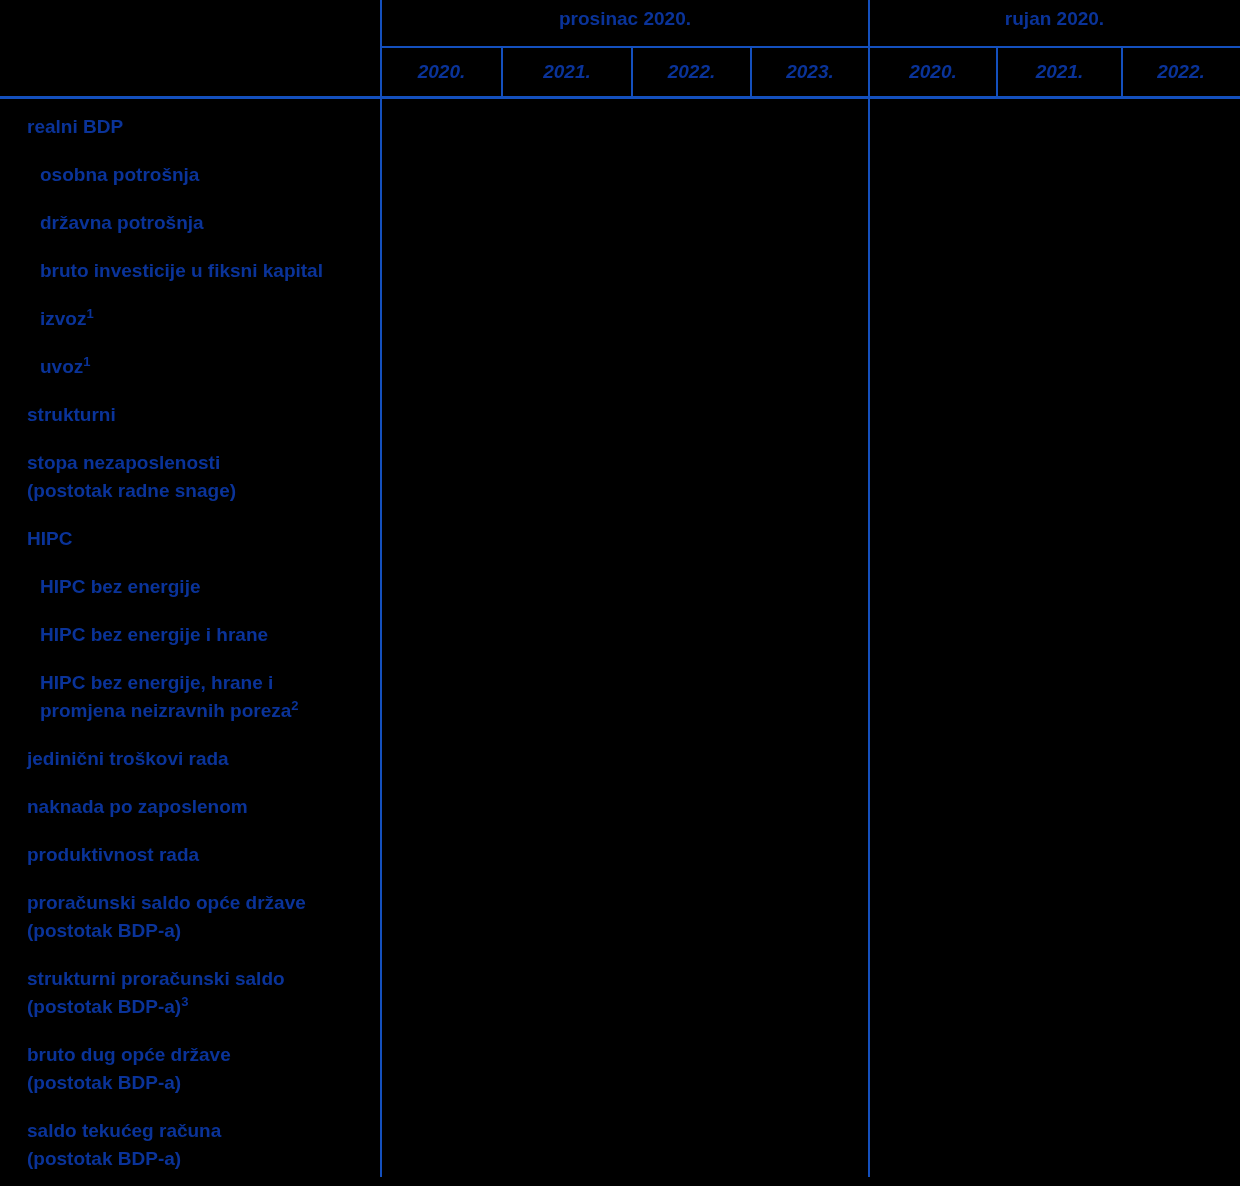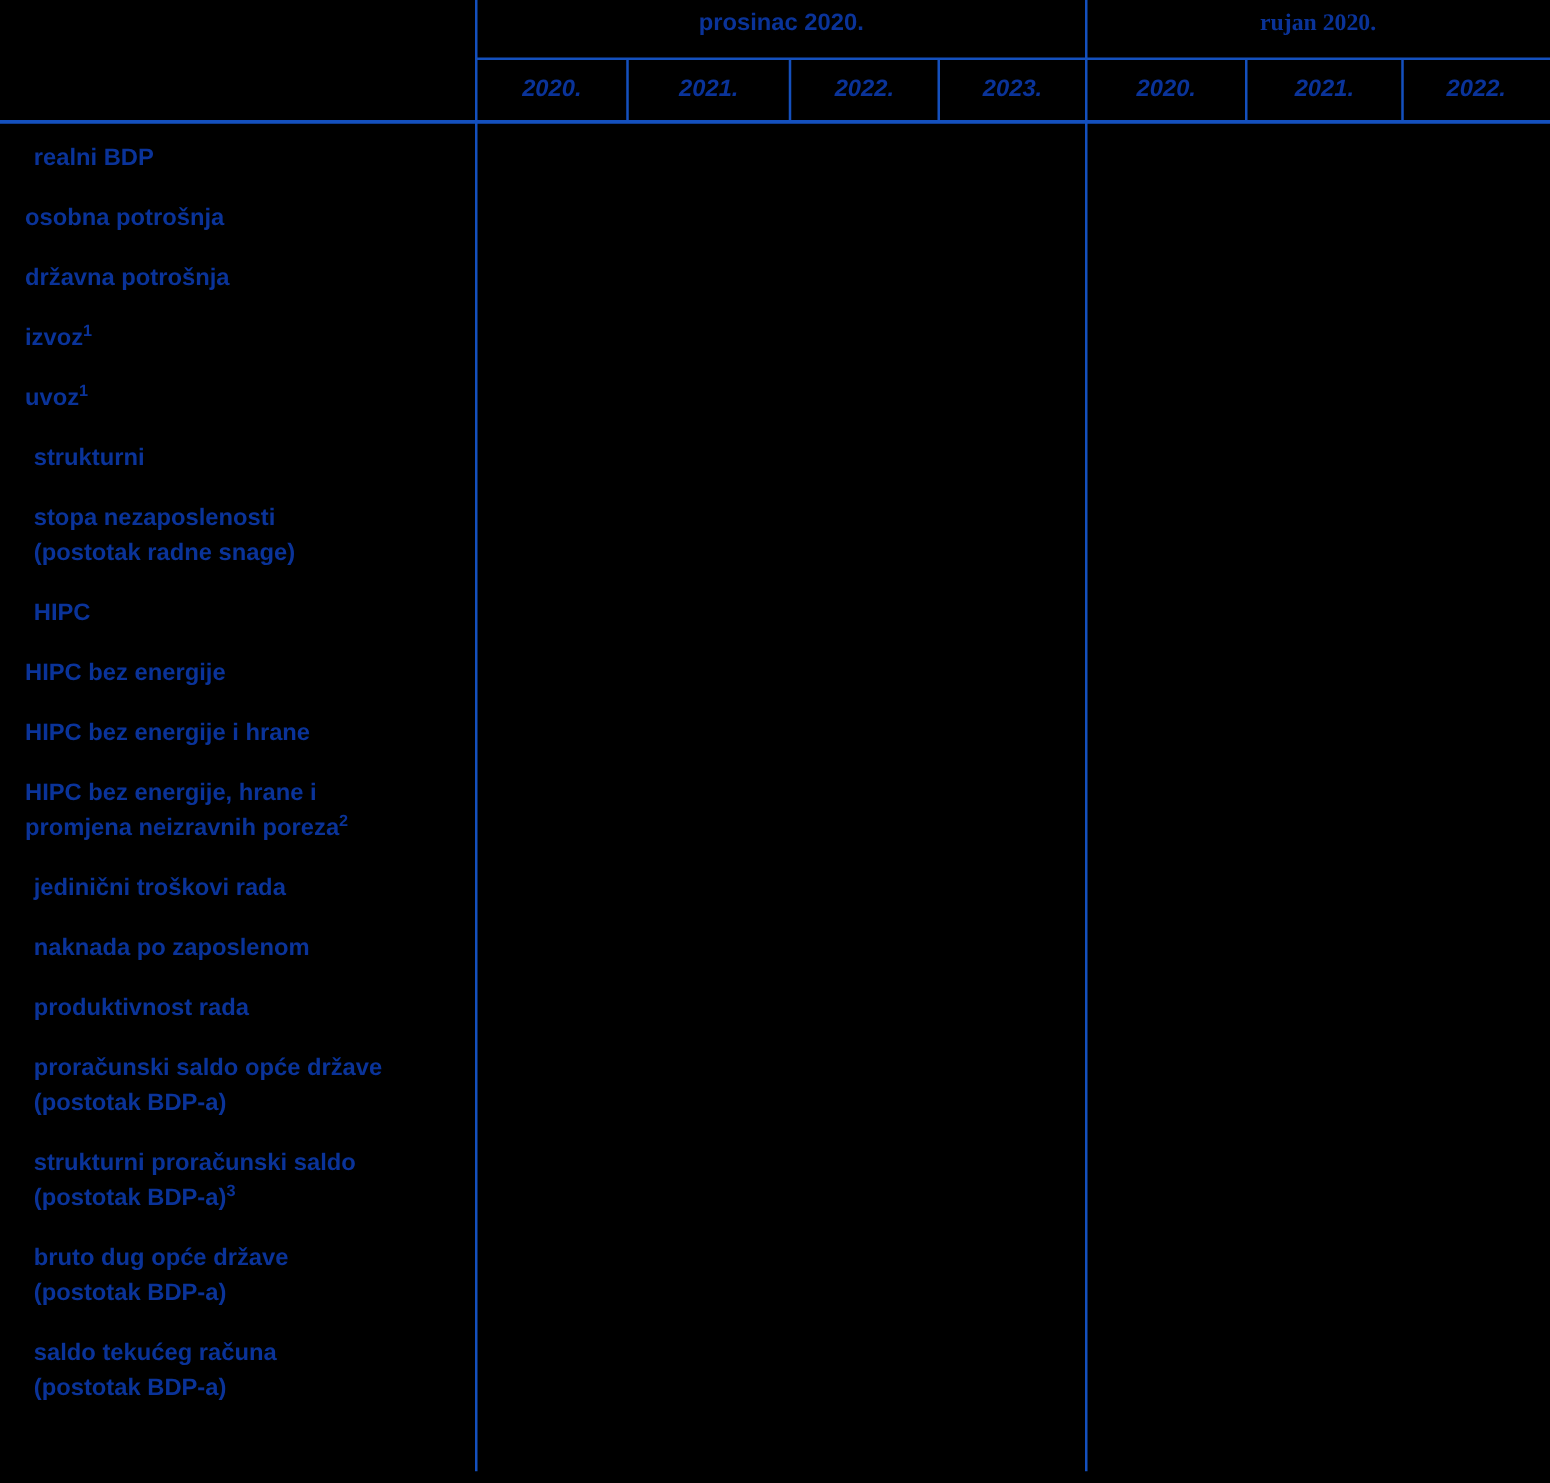--- a/index.html
+++ b/index.html
@@ -26,21 +26,21 @@
   .v-sub    {top:48px;width:2px;height:48px;}
   .v-sub.s1{left:501px;} .v-sub.s2{left:631px;} .v-sub.s3{left:750px;}
   .v-sub.s4{left:996px;} .v-sub.s5{left:1121px;}
   
   .hcell{
     position:absolute;top:0;height:30px;
     display:flex;align-items:center;justify-content:center;
     font-size:19px;padding-top:8px;
   }
   .g1{left:381px;width:488px;}
-  .g2{left:869px;width:371px;font-family:Liberation Serif, serif;}
+  .g2{left:869px;width:371px;}
   .ycell{
     position:absolute;top:48px;height:48px;
     display:flex;align-items:center;justify-content:center;
     font-size:19px;
     font-style:italic;
   }
   .y0{left:381px;width:121px;}
   .y1{left:502px;width:130px;}
   .y2{left:632px;width:119px;}
   .y3{left:751px;width:118px;}
@@ -50,21 +50,21 @@
   
   .rows{
     position:absolute;left:0;top:99px;width:381px;
     padding-top:14px;
   }
   .row{
     font-size:19px;line-height:28px;
     padding-left:27px;margin-bottom:20px;
     white-space:nowrap;
   }
-  .row.indent{padding-left:20px;}
+  .row.indent{padding-left:40px;}
   .row sup{
     font-size:13px;line-height:0;
     vertical-align:baseline;position:relative;top:-7px;
   }
 </style>
 </head>
 <body>
 
 <div class="canvas">
 
@@ -86,20 +86,21 @@
   <div class="ycell y2">2022.</div>
   <div class="ycell y3">2023.</div>
   <div class="ycell y4">2020.</div>
   <div class="ycell y5">2021.</div>
   <div class="ycell y6">2022.</div>
 
   <div class="rows">
       <div class="row"><span>realni BDP</span></div>
       <div class="row indent"><span>osobna potrošnja</span></div>
       <div class="row indent"><span>državna potrošnja</span></div>
+      <div class="row indent"><span>bruto investicije u fiksni kapital</span></div>
       <div class="row indent"><span>izvoz</span><sup>1</sup></div>
       <div class="row indent"><span>uvoz</span><sup>1</sup></div>
       <div class="row"><span>strukturni</span></div>
       <div class="row"><span>stopa nezaposlenosti</span><br><span>(postotak radne snage)</span></div>
       <div class="row"><span>HIPC</span></div>
       <div class="row indent"><span>HIPC bez energije</span></div>
       <div class="row indent"><span>HIPC bez energije i hrane</span></div>
       <div class="row indent"><span>HIPC bez energije, hrane i</span><br><span>promjena neizravnih poreza</span><sup>2</sup></div>
       <div class="row"><span>jedinični troškovi rada</span></div>
       <div class="row"><span>naknada po zaposlenom</span></div>

